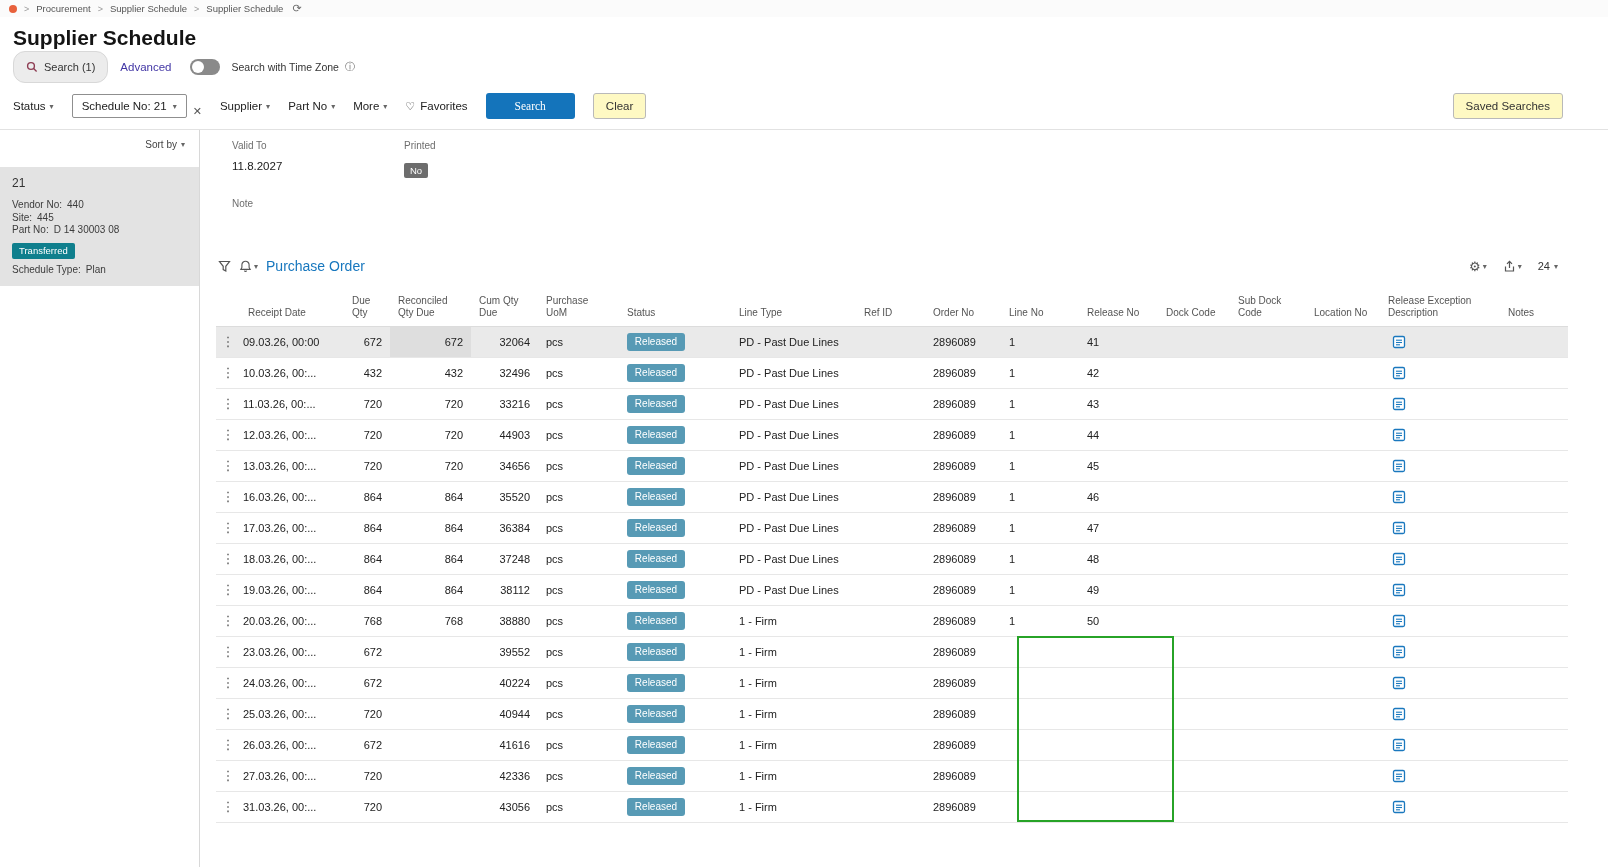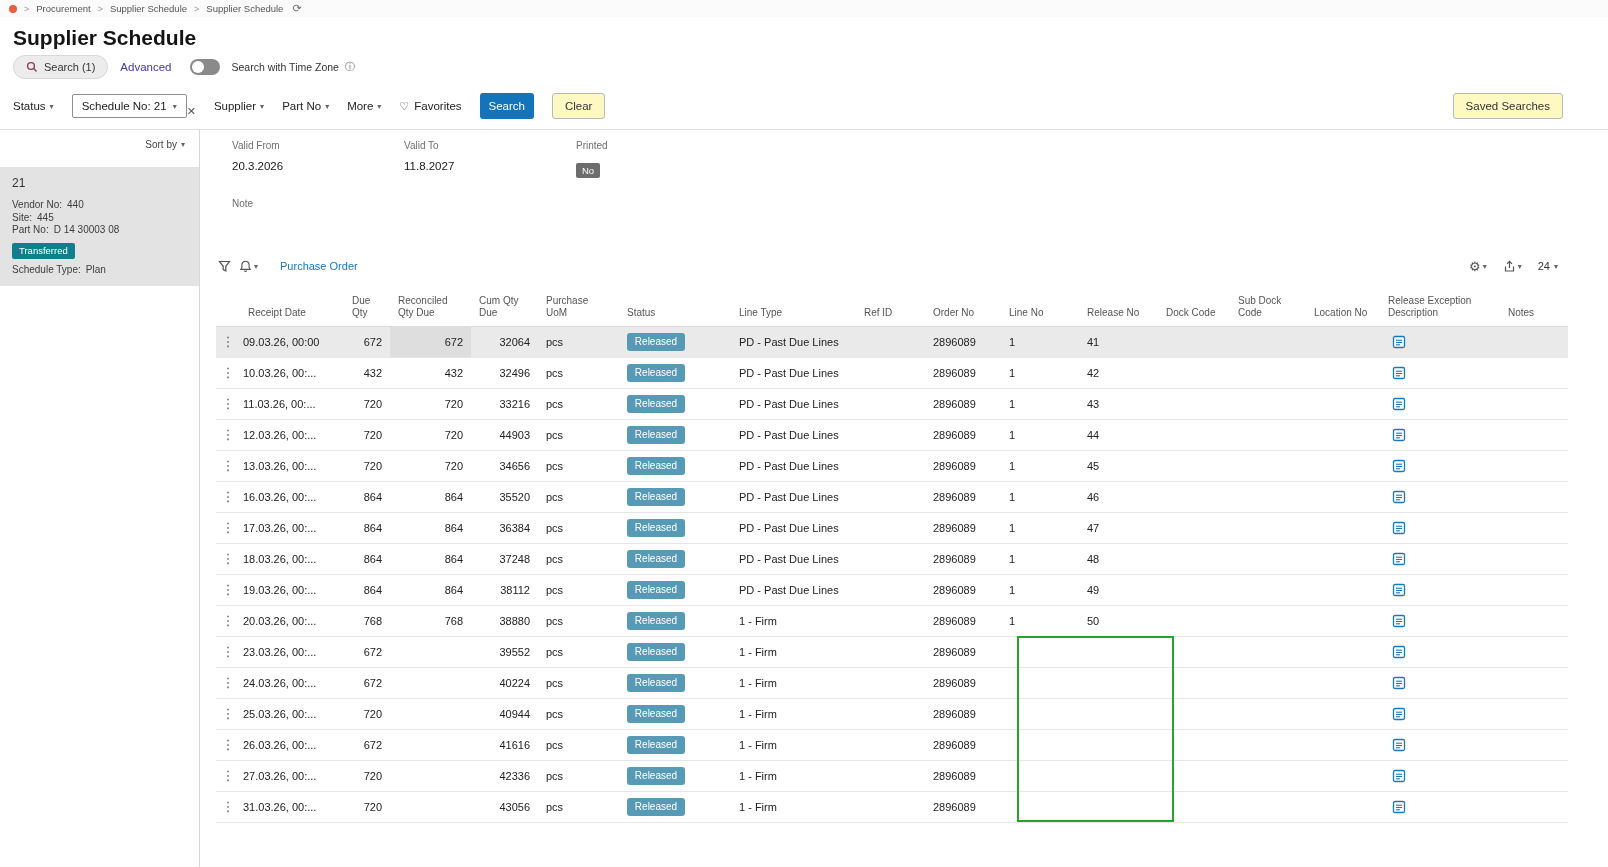--- a/index.html
+++ b/index.html
@@ -4,35 +4,35 @@
 <style>
 *{margin:0;padding:0;box-sizing:border-box}
 body{width:1608px;height:867px;overflow:hidden;font-family:"Liberation Sans",sans-serif;background:#fff;position:relative;color:#222}
 .topbar{height:17px;display:flex;align-items:center;gap:7px;padding-left:9px;background:#fbfbfb;font-size:9.5px;color:#555}
 .logo-dot{width:8px;height:8px;border-radius:50%;background:#e8613c;display:inline-block}
 .crumb{cursor:pointer}
 .sep{color:#999;font-size:9px}
 .refresh{font-size:11px;color:#666;cursor:pointer;margin-left:2px}
 .title{padding:8px 0 0 13px;font-size:21px;font-weight:700;color:#141414;height:34px;line-height:26px}
 .searchrow{height:32px;display:flex;align-items:center;gap:12px;padding-left:13px}
-.pill{display:inline-flex;align-items:center;gap:6px;height:24px;padding:0 12px;border-radius:12px;background:#ececec;border:1px solid #d8d8d8;font-size:11px;color:#333;cursor:pointer}
+.pill{display:inline-flex;align-items:center;gap:6px;height:32px;padding:0 12px;border-radius:12px;background:#ececec;border:1px solid #d8d8d8;font-size:11px;color:#333;cursor:pointer}
 .advanced{font-size:11.5px;color:#4236a5;cursor:pointer}
 .toggle{width:30px;height:16px;border-radius:8px;background:#8a8a8a;position:relative;display:inline-block;cursor:pointer;margin-left:6px;flex:none}
 .toggle .knob{position:absolute;left:2px;top:2px;width:12px;height:12px;border-radius:50%;background:#fff}
 .tz-label{font-size:10.5px;color:#333}
 .info{font-size:10px;color:#666;margin-left:-6px}
 .filterrow{height:47px;display:flex;align-items:center;gap:18px;padding:0 13px;border-bottom:1px solid #e2e2e2}
 .dd{display:inline-flex;align-items:center;gap:4px;font-size:11.5px;color:#222;cursor:pointer;white-space:nowrap}
 .caret{font-size:8px;color:#666}
-.chipgroup{display:inline-flex;align-items:flex-end;}
+.chipgroup{display:inline-flex;align-items:flex-end;gap:6px}
 .chip{display:inline-flex;align-items:center;gap:6px;border:1px solid #8f8f8f;border-radius:2px;padding:5px 9px;font-size:11.5px;background:#fff;cursor:pointer;white-space:nowrap}
 .chip-close{font-size:11px;color:#555;cursor:pointer}
 .fav{display:inline-flex;gap:5px;align-items:center;font-size:11.5px;cursor:pointer;color:#222}
 .heart{font-size:11px;color:#444}
-.btn-primary{background:#1474bb;color:#fff;border:none;border-radius:3px;padding:7px 9px;font-size:11.5px;cursor:pointer;font-family:Liberation Sans, sans-serif}
+.btn-primary{background:#1474bb;color:#fff;border:none;border-radius:3px;padding:7px 29px;font-size:11.5px;cursor:pointer;font-family:Liberation Serif, serif}
 .btn{background:#fef9c3;border:1px solid #b9b9b9;border-radius:3px;padding:6px 12px;font-size:11.5px;color:#333;cursor:pointer;font-family:inherit;white-space:nowrap}
 .saved{margin-left:auto;margin-right:32px}
 .content{display:flex;height:737px}
 .sidepanel{width:200px;border-right:1px solid #d8d8d8;background:#fff;flex:none}
 .sortby{display:flex;justify-content:flex-end;gap:4px;padding:9px 14px 7px;font-size:10px;color:#444;cursor:pointer;align-items:center}
 .card{background:#e3e3e3;padding:9px 12px 10px;cursor:pointer;margin-top:10px}
 .card-id{font-size:12px;color:#333;margin-bottom:9px}
 .card-line{font-size:10px;color:#3c3c3c;line-height:12.5px}
 .card-line .val{margin-left:5px}
 .badge-transferred{display:inline-block;background:#0f7f8d;color:#fff;font-size:9.5px;padding:2.5px 7px;border-radius:2px;margin:6px 0 5px}
@@ -43,21 +43,21 @@
 .dlabel{font-size:10px;color:#6e6e6e;margin-bottom:9px}
 .dvalue{font-size:11.5px;color:#191919}
 .badge-no{display:inline-block;background:#6d6d6d;color:#fff;font-size:9.5px;padding:2px 6px;border-radius:2px}
 .note-label{font-size:10px;color:#6e6e6e;margin-top:20px}
 .tabs{display:flex;height:26px;border-bottom:1px solid #d9d9d9;padding-left:16px}
 .tab{line-height:25px;padding:0 12px;font-size:10.5px;color:#2e2e2e;border-right:1px solid #ececec;cursor:pointer;white-space:nowrap}
 .tab:first-child{border-left:1px solid #ececec}
 .tab.active{background:#cbe7f6;box-shadow:inset 0 -3px 0 #1a78be}
 .toolbar{height:40px;display:flex;align-items:center;gap:8px;padding:0 10px 0 18px}
 .tb-icon{display:inline-flex;align-items:center;color:#555;cursor:pointer;gap:2px}
-.po-link{font-size:11px;color:#1777be;margin-left:14px;cursor:pointer}
+.po-link{font-size:14px;color:#1777be;cursor:pointer}
 .tb-right{margin-left:auto;display:flex;align-items:center;gap:16px}
 .gear{font-size:13px;color:#555;cursor:pointer}
 .pagesize{font-size:11px;color:#333;display:inline-flex;gap:4px;align-items:center;cursor:pointer}
 .tablewrap{position:relative;margin-left:16px;width:1352px}
 table.grid{border-collapse:collapse;table-layout:fixed;width:1352px}
 .grid th{height:40px;vertical-align:bottom;font-weight:400;font-size:10px;color:#555;text-align:left;padding:0 8px 7px;line-height:12px;cursor:pointer;border-bottom:1px solid #dcdcdc}
 .grid th.num{text-align:left}
 .grid td{height:31px;padding:0 8px;font-size:11px;color:#222;border-bottom:1px solid #e7e7e7;white-space:nowrap;overflow:hidden}
 .grid td.num{text-align:right}
 .grid td.c-kebab{text-align:center;padding:0}
@@ -147,24 +147,20 @@
       <div class="card-line"><span>Part No:</span><span class="val">D 14 30003 08</span></div>
       <div><span class="badge-transferred">Transferred</span></div>
       <div class="card-line"><span>Schedule Type:</span><span class="val">Plan</span></div>
     </div>
   </aside>
 
   <main class="main">
     <section class="details">
       <div class="dfields">
         <div class="dfield">
-          <div class="dlabel">Valid From</div>
-          <div class="dvalue">20.3.2026</div>
-        </div>
-        <div class="dfield">
           <div class="dlabel">Valid To</div>
           <div class="dvalue">11.8.2027</div>
         </div>
         <div class="dfield">
           <div class="dlabel">Printed</div>
           <div><span class="badge-no">No</span></div>
         </div>
       </div>
       <div class="note-label">Note</div>
     </section>

